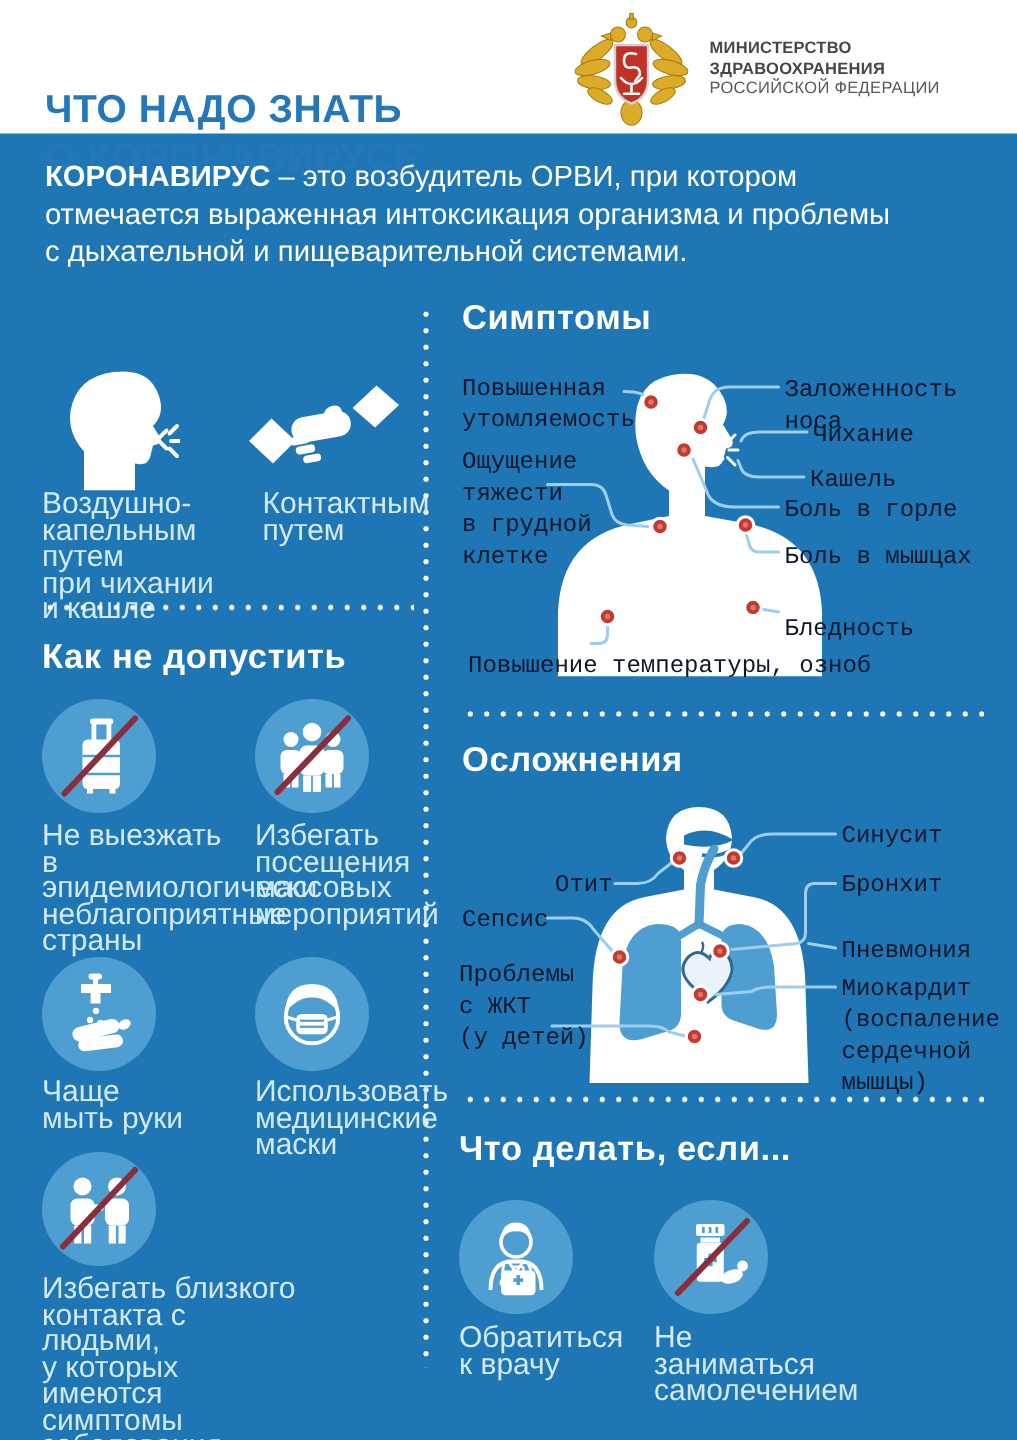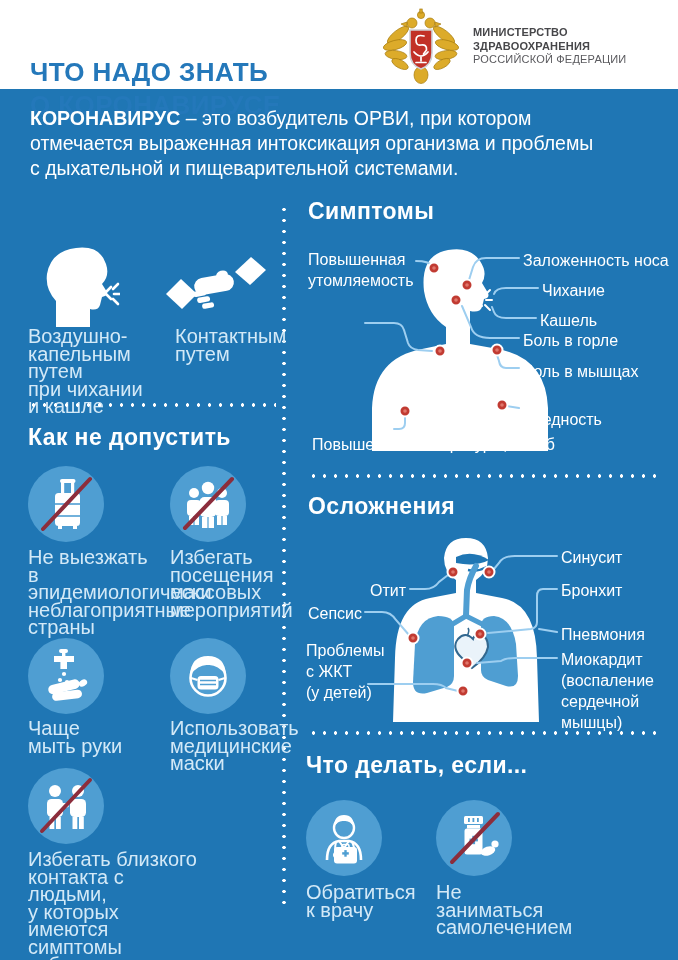--- a/index.html
+++ b/index.html
@@ -23,21 +23,21 @@
   .intro{
     left:30px;top:106px;width:620px;font-size:19.5px;line-height:25px;color:#ffffff;
     white-space:pre-line;font-weight:500;
   }
   .intro .lead{font-weight:bold;}
   
   .h2{font-size:23px;font-weight:bold;color:#ffffff;letter-spacing:0.4px;}
   
   .cap{font-size:20px;line-height:17.5px;color:#d3e9f7;white-space:pre-line;}
   
-  .lbl{font-size:16px;line-height:21px;color:#ffffff;white-space:pre-line;}
+  .lbl{font-size:16px;line-height:21px;color:#0f172a;white-space:pre-line;font-family:Liberation Mono, monospace;}
   
   .circle{
     width:76px;height:76px;border-radius:50%;background:#4f9ed2;
     display:flex;align-items:center;justify-content:center;
   }
   
   .dots-h{
     height:4px;
     background-image:radial-gradient(circle, #ffffff 1.6px, rgba(255,255,255,0) 1.9px);
     background-size:11px 4px;background-repeat:repeat-x;background-position:0 50%;
@@ -285,20 +285,24 @@
         </g>
       <g transform="translate(95,168)">
           <circle r="5.5" fill="#c13b32" stroke="#ffffff" stroke-width="2"></circle>
           <circle r="1.8" fill="#e0766b"></circle>
         </g>
     </g>
   </svg>
 
   <div class="abs lbl" style="left:308px;top:249px">Повышенная
 утомляемость</div>
+  <div class="abs lbl" style="left:308px;top:298px">Ощущение
+тяжести
+в грудной
+клетке</div>
   <div class="abs lbl" style="left:523px;top:250px">Заложенность носа</div>
   <div class="abs lbl" style="left:542px;top:280px">Чихание</div>
   <div class="abs lbl" style="left:540px;top:310px">Кашель</div>
   <div class="abs lbl" style="left:523px;top:330px">Боль в горле</div>
   <div class="abs lbl" style="left:523px;top:361px">Боль в мышцах</div>
   <div class="abs lbl" style="left:523px;top:409px">Бледность</div>
   <div class="abs lbl" style="left:312px;top:434px">Повышение температуры, озноб</div>
 
   <div class="abs dots-h" style="left:308px;top:474px;width:348px"></div>
 

